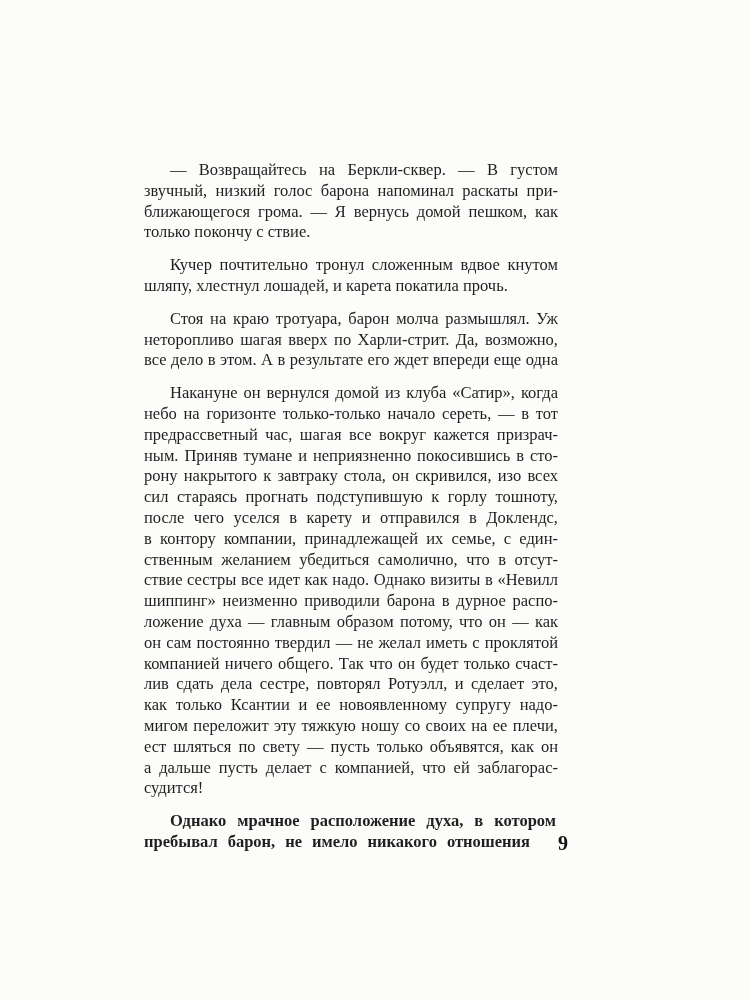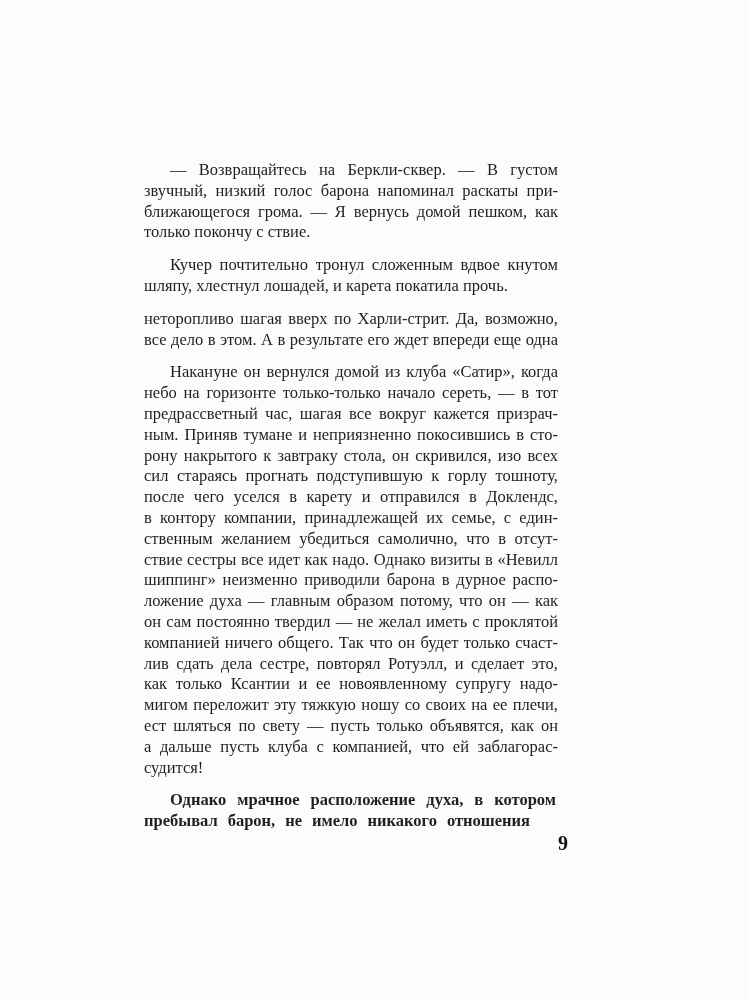--- a/index.html
+++ b/index.html
@@ -68,20 +68,21 @@
     <div class="line">ближающегося грома. — Я вернусь домой пешком, как</div>
     <div class="line last">только покончу с ствие.</div>
   </div>
 
   <div class="para">
     <div class="line first">Кучер почтительно тронул сложенным вдвое кнутом</div>
     <div class="line last">шляпу, хлестнул лошадей, и карета покатила прочь.</div>
   </div>
 
   <div class="para">
+    <div class="line first">Стоя на краю тротуара, барон молча размышлял. Уж</div>
     <div class="line">неторопливо шагая вверх по Харли-стрит. Да, возможно,</div>
     <div class="line">все дело в этом. А в результате его ждет впереди еще одна</div>
   </div>
 
   <div class="para">
     <div class="line first">Накануне он вернулся домой из клуба «Сатир», когда</div>
     <div class="line">небо на горизонте только-только начало сереть, — в тот</div>
     <div class="line">предрассветный час, шагая все вокруг кажется призрач-</div>
     <div class="line">ным. Приняв тумане и неприязненно покосившись в сто-</div>
     <div class="line">рону накрытого к завтраку стола, он скривился, изо всех</div>
@@ -91,21 +92,21 @@
     <div class="line">ственным желанием убедиться самолично, что в отсут-</div>
     <div class="line">ствие сестры все идет как надо. Однако визиты в «Невилл</div>
     <div class="line">шиппинг» неизменно приводили барона в дурное распо-</div>
     <div class="line">ложение духа — главным образом потому, что он — как</div>
     <div class="line">он сам постоянно твердил — не желал иметь с проклятой</div>
     <div class="line">компанией ничего общего. Так что он будет только счаст-</div>
     <div class="line">лив сдать дела сестре, повторял Ротуэлл, и сделает это,</div>
     <div class="line">как только Ксантии и ее новоявленному супругу надо-</div>
     <div class="line">мигом переложит эту тяжкую ношу со своих на ее плечи,</div>
     <div class="line">ест шляться по свету — пусть только объявятся, как он</div>
-    <div class="line">а дальше пусть клуба с компанией, что ей заблагорас-</div>
+    <div class="line">а дальше пусть делает с компанией, что ей заблагорас-</div>
     <div class="line last">судится!</div>
   </div>
 
   <div class="para narrow">
     <div class="line first">Однако мрачное расположение духа, в котором</div>
     <div class="line last">пребывал барон, не имело никакого отношения</div>
   </div>
 
   <div class="pagenum">9</div>
 

